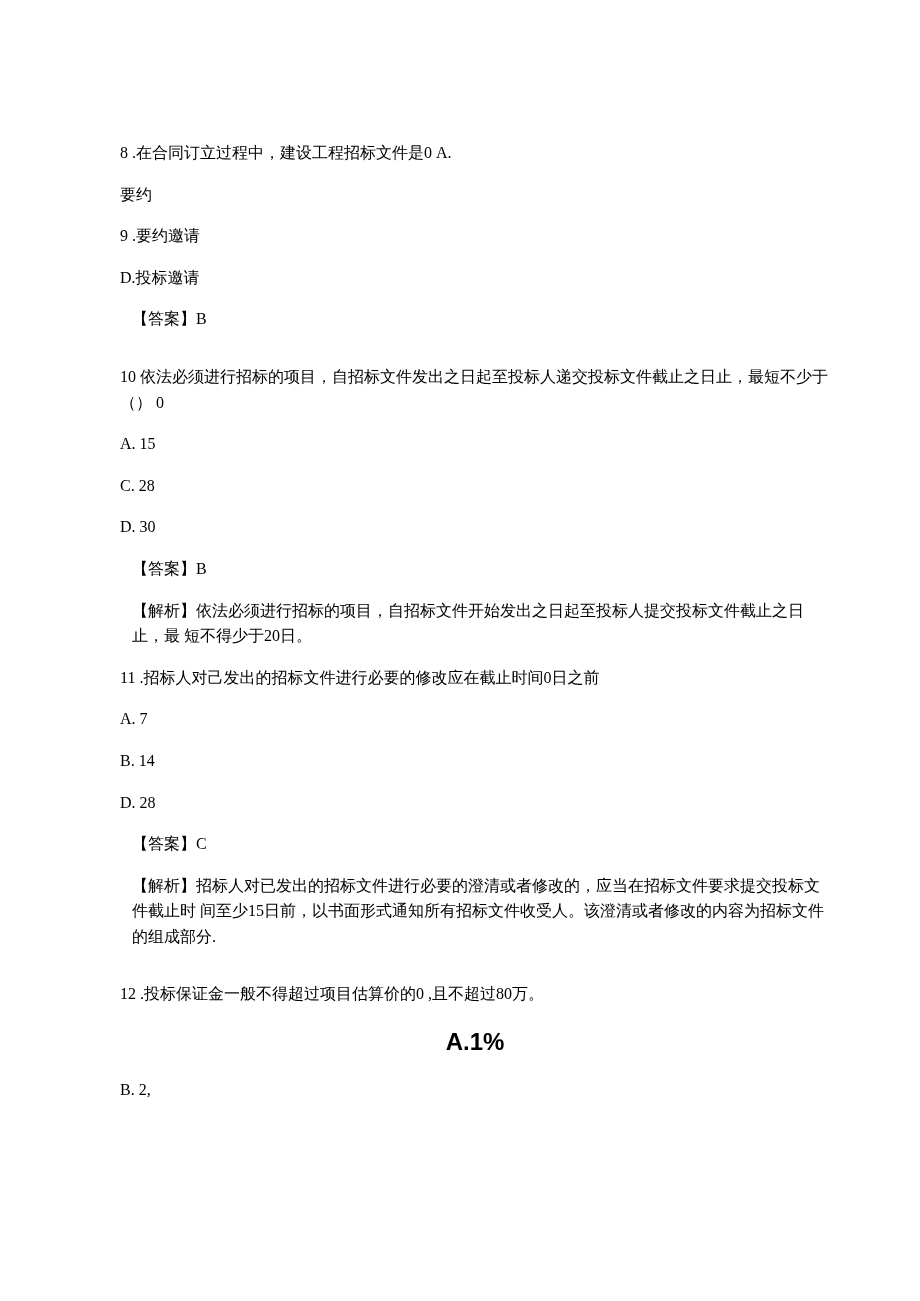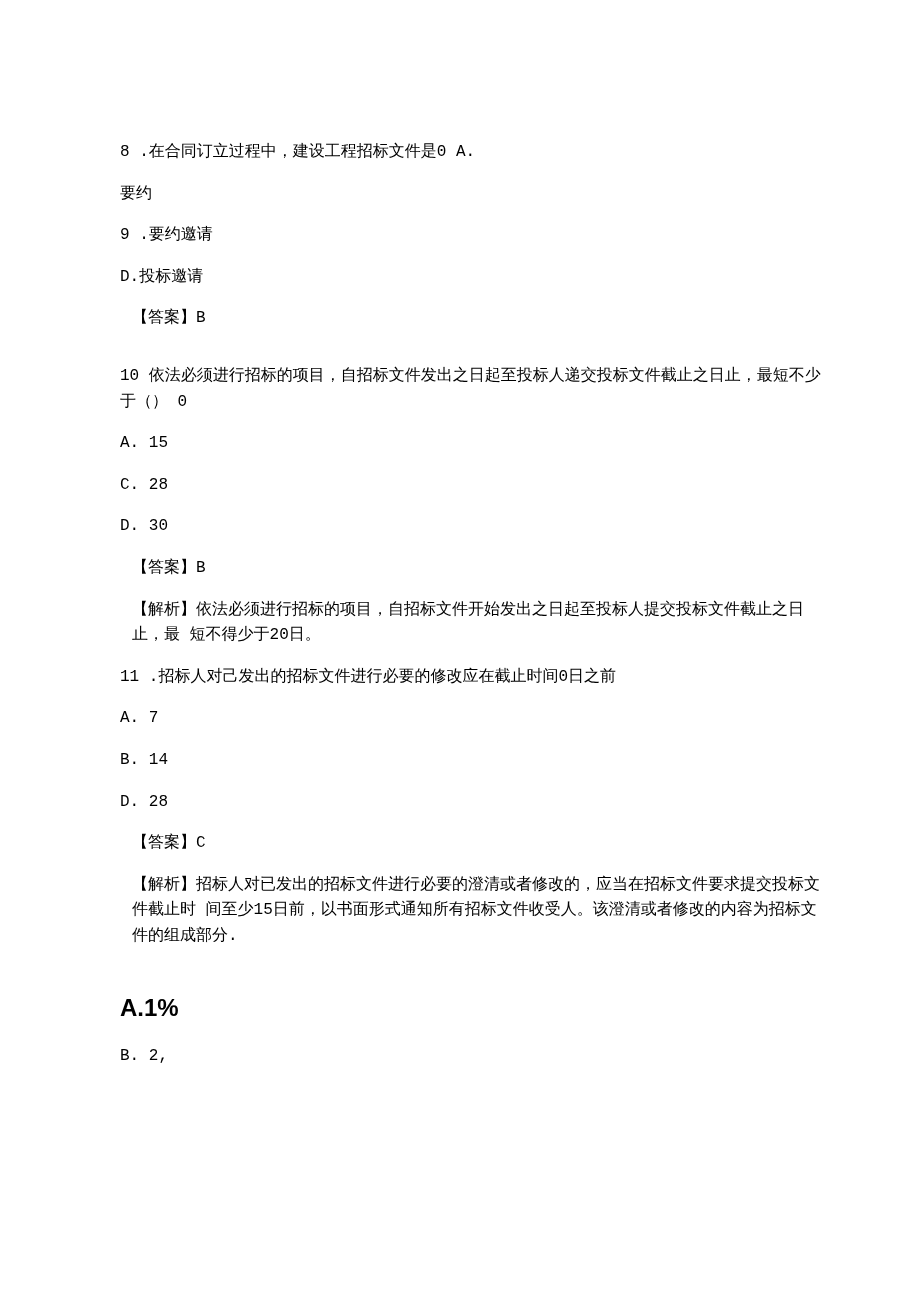--- a/index.html
+++ b/index.html
@@ -11,34 +11,34 @@
     margin: 0;
     padding: 0;
     width: 920px;
   }
   .page {
     padding: 140px 90px 60px 90px;
   }
   .line {
     margin: 0 0 16px 0;
     white-space: normal;
-    font-family: Liberation Mono, monospace;
   }
   .indent1 {
     padding-left: 30px;
   }
   .indent2 {
     padding-left: 42px;
   }
   .big {
     font-family: "Microsoft YaHei", Arial, sans-serif;
     font-size: 24px;
     font-weight: 600;
     padding-left: 30px;
     margin: 8px 0 16px 0;
+    text-align: center;
   }
   .spacer {
     height: 16px;
   }
 </style>
 </head>
 <body>
 
 <div class="page">
 
@@ -59,16 +59,17 @@
 
   <p class="line indent1">11 .招标人对己发出的招标文件进行必要的修改应在截止时间0日之前</p>
   <p class="line indent1">A.  7</p>
   <p class="line indent1">B.  14</p>
   <p class="line indent1">D.  28</p>
   <p class="line indent2">【答案】C</p>
   <p class="line indent2">【解析】招标人对已发出的招标文件进行必要的澄清或者修改的，应当在招标文件要求提交投标文件截止时 间至少15日前，以书面形式通知所有招标文件收受人。该澄清或者修改的内容为招标文件的组成部分.</p>
 
   <div class="spacer"></div>
 
+  <p class="line indent1">12 .投标保证金一般不得超过项目估算价的0 ,且不超过80万。</p>
   <p class="big">A.1%</p>
   <p class="line indent1">B.  2,</p>
 
 </div>
 
 </body></html>

